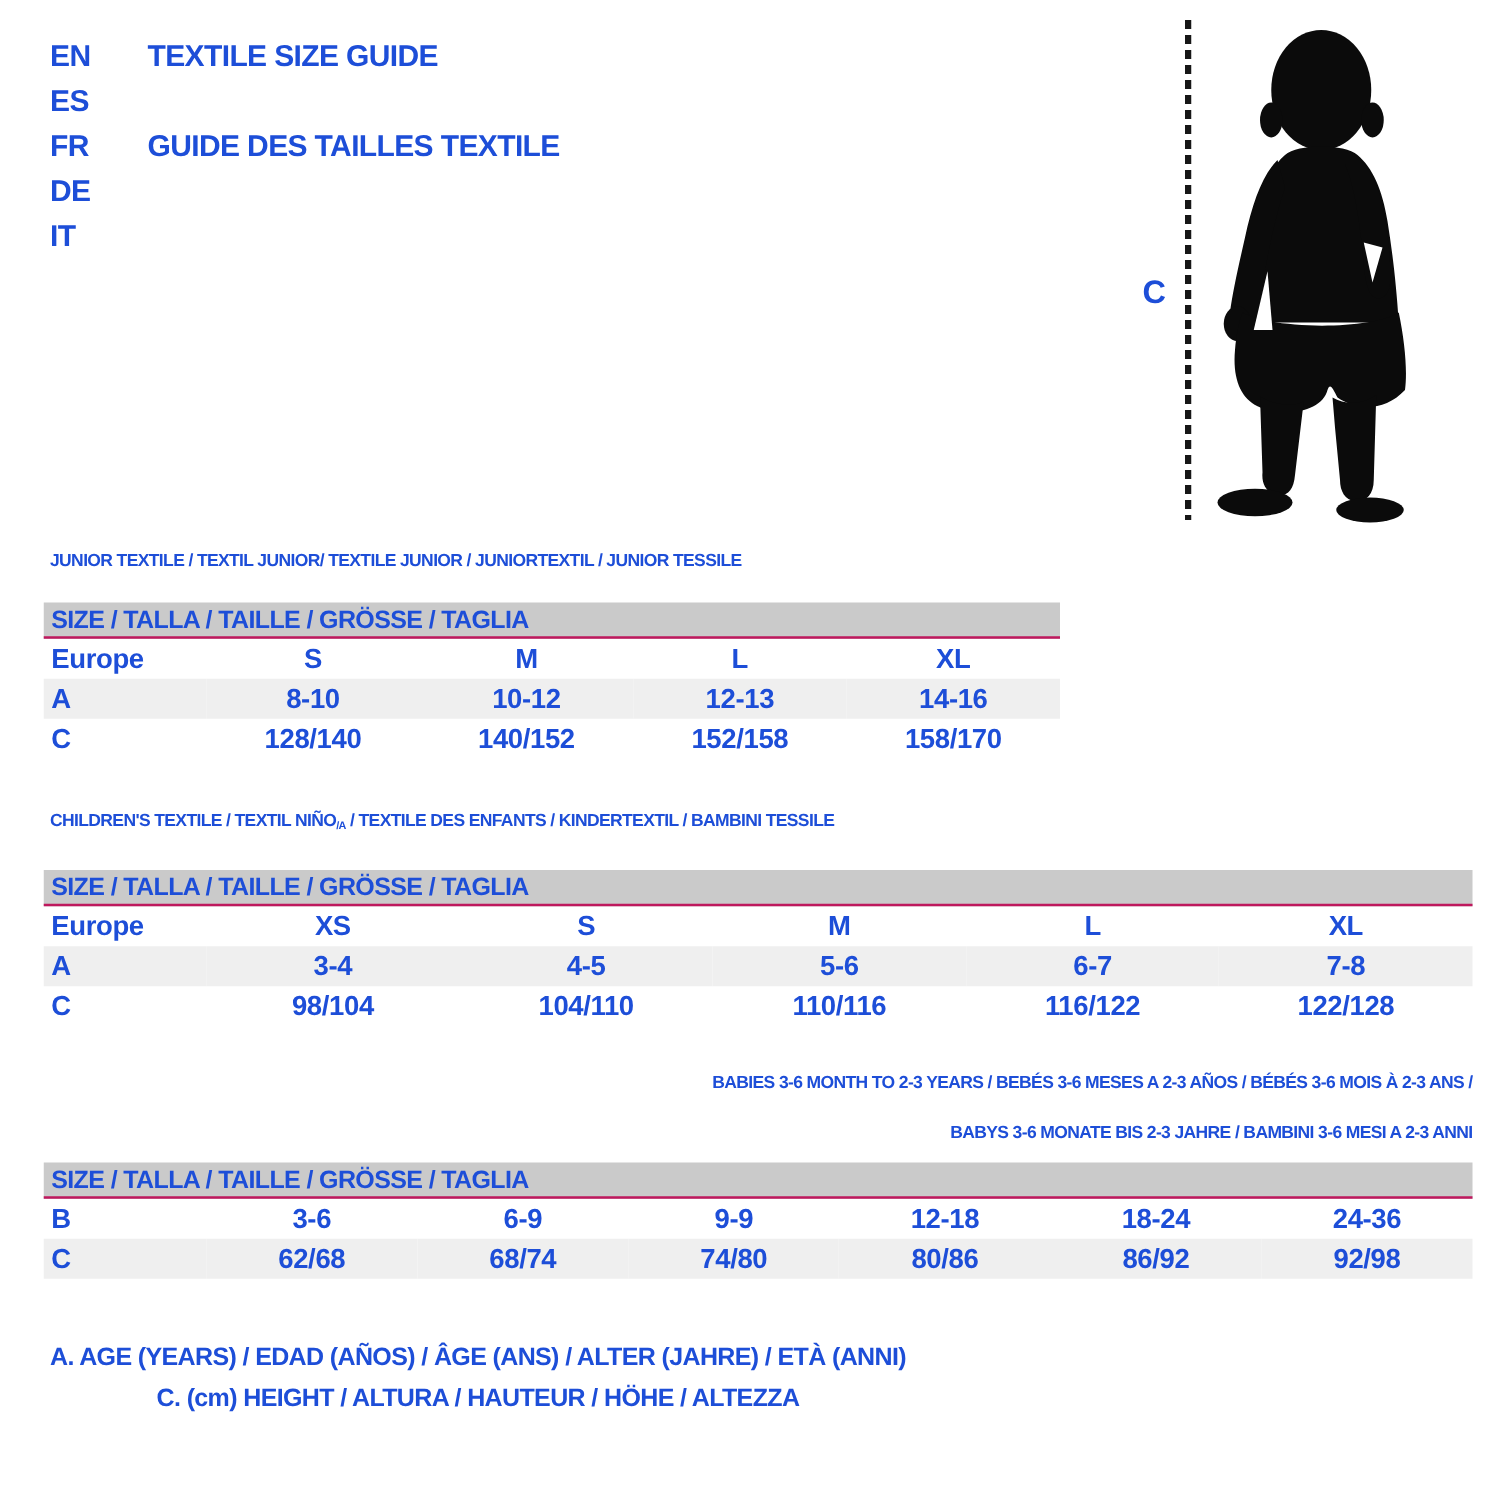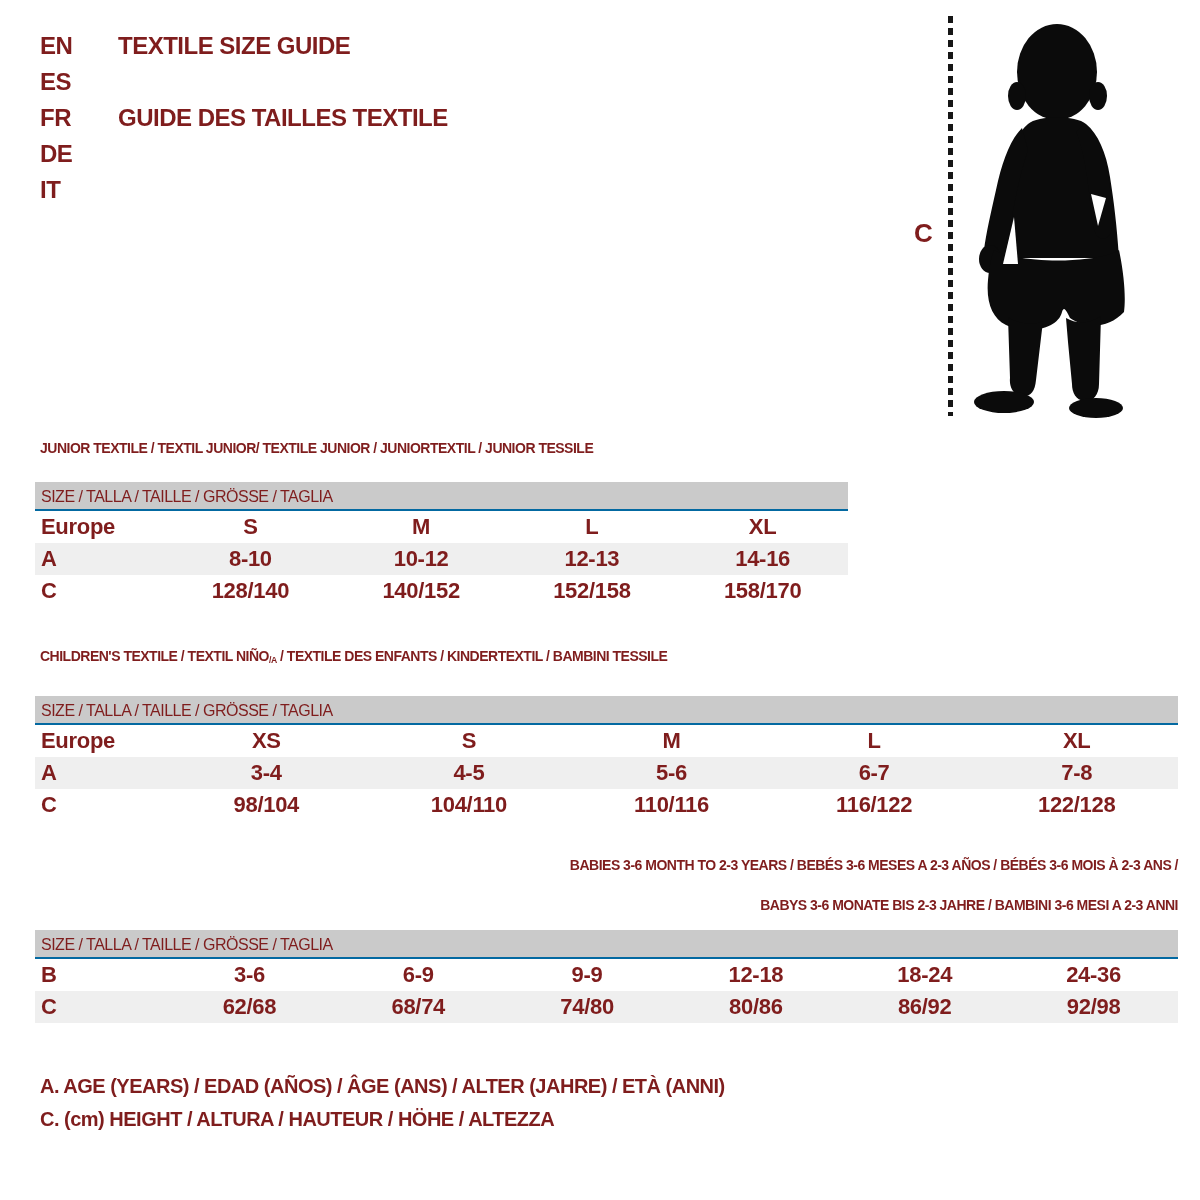--- a/index.html
+++ b/index.html
@@ -1,18 +1,18 @@
 <!DOCTYPE html>
 <html><head>
 <meta charset="utf-8">
 <style>
   html,body { margin:0; padding:0; background:#ffffff; }
   .page {
     position:relative; width:1200px; height:1200px; background:#ffffff;
-    font-family:"Liberation Sans", sans-serif; color:#7f1d1d; overflow:hidden;
+    font-family:"Liberation Sans", sans-serif; color:#1d4ed8; overflow:hidden;
     letter-spacing:-0.5px;
   }
 
   
   .lang-block { position:absolute; left:40px; top:28px; }
   .lang-row { display:flex; line-height:36px; font-size:24px; font-weight:700; }
   .lang-code { width:78px; flex:0 0 78px; }
 
   
   .height-line {
@@ -21,40 +21,40 @@
   }
   .c-label { position:absolute; left:914px; top:218px; font-size:26px; font-weight:700; }
   .baby-svg { position:absolute; left:958px; top:12px; width:192px; height:408px; }
 
   
   .section { position:absolute; }
   .sec-title { font-size:14px; font-weight:700; line-height:24px; padding-left:5px; white-space:nowrap; }
   .sec-title .sub { font-size:0.62em; vertical-align:-0.25em; }
   .babies-title { line-height:40px;text-align:right; }
   .size-bar {
-    background:#cacaca; border-bottom:2px solid #0369a1;
-    height:29px; line-height:29px; font-size:16px; font-weight:400;
+    background:#cacaca; border-bottom:2px solid #be185d;
+    height:29px; line-height:29px; font-size:20px; font-weight:700;
     padding-left:6px; box-sizing:border-box;
   }
   .mt22 { margin-top:22px; } .mt24 { margin-top:24px; } .mt5 { margin-top:5px; }
 
   table.size-table {
     border-collapse:collapse; table-layout:fixed; width:100%;
     font-size:22px; font-weight:700; letter-spacing:-0.3px;
   }
   table.size-table td { height:32px; text-align:center; padding:0; }
   table.size-table td.row-label { text-align:left; padding-left:6px; }
   tr.stripe { background:#efefef; }
 
   .sec-junior   { left:35px; top:436px; width:813px; }
   .sec-children { left:35px; top:644px; width:1143px; }
   .sec-babies   { left:35px; top:845px; width:1143px; }
 
   
-  .legend { position:absolute; left:40px; top:1070px; font-size:20px; font-weight:700; line-height:33px; }
+  .legend { position:absolute; left:40px; top:1070px; font-size:20px; font-weight:700; line-height:33px;text-align:center; }
 
   col.col-label { width:130px; }
 </style>
 </head>
 <body>
 
 <div class="page">
 
   <div class="lang-block">
     <div class="lang-row">

